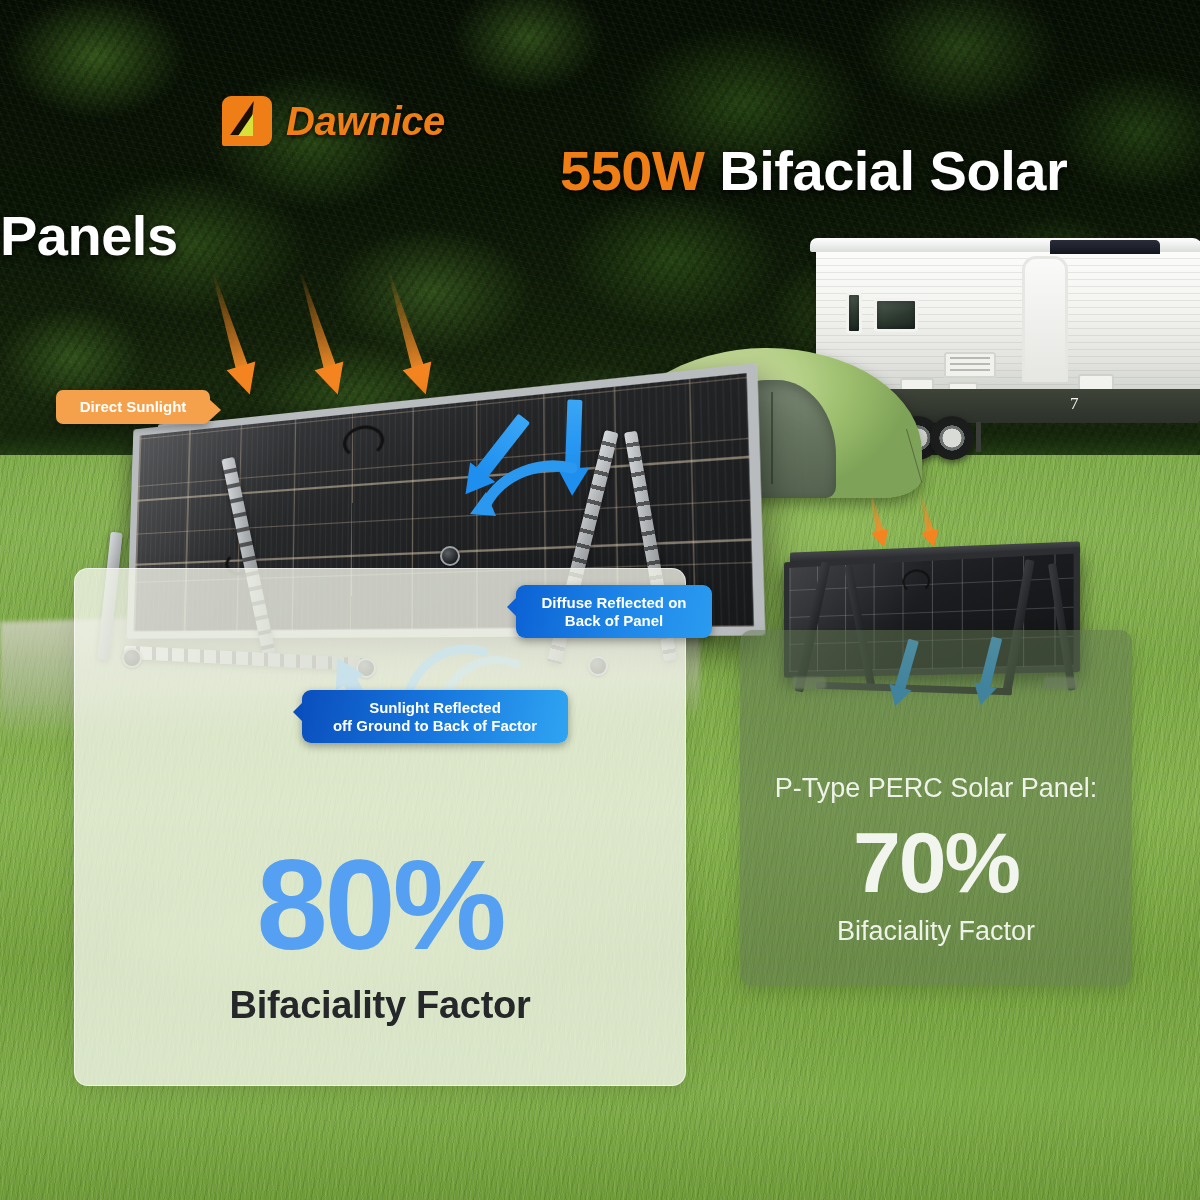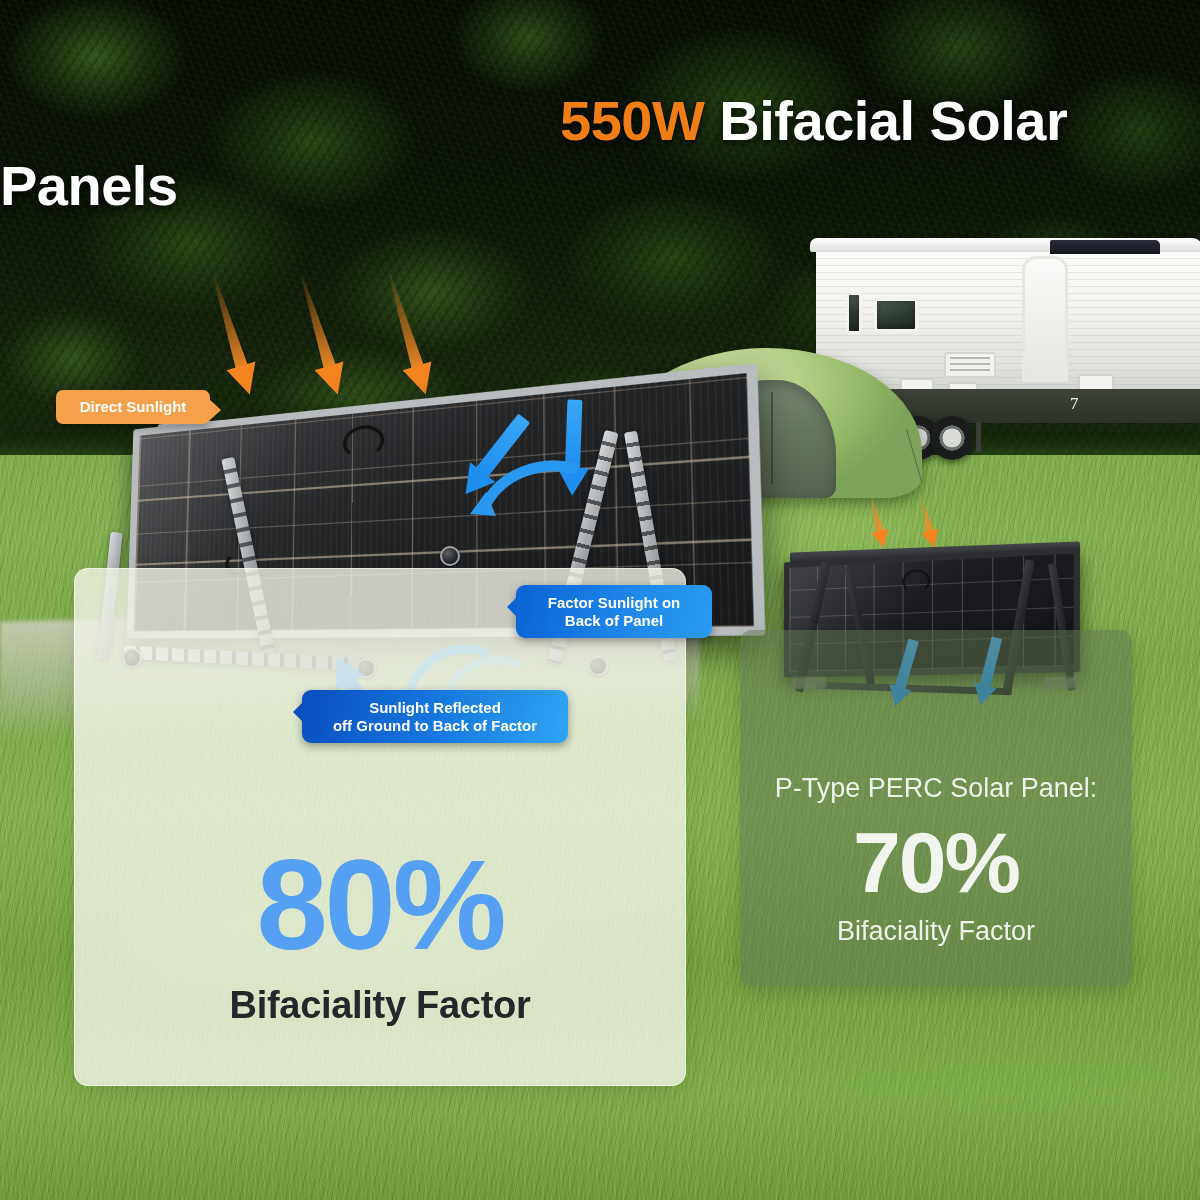--- a/index.html
+++ b/index.html
@@ -574,31 +574,35 @@
   <div class="barrow" style="left:905px;top:690px;transform:rotate(196deg) scale(.72);">
     <div class="bshaft"></div>
       <div class="bhead"></div>
   </div>
   <div class="barrow" style="left:990px;top:688px;transform:rotate(194deg) scale(.72);">
     <div class="bshaft"></div>
       <div class="bhead"></div>
   </div>
 
   <div class="header">
+    <div class="brand-row">
+      <div class="logo-mark"></div>
+      <div class="brand-name">Dawnice</div>
+    </div>
     <div class="title-line1">
       <span class="watt">550W</span>
       <span>Bifacial Solar</span>
     </div>
     <div class="title-line2">Panels</div>
   </div>
 
   <div class="badge badge-orange">Direct Sunlight</div>
 
   <div class="badge badge-blue-a">
-    <div>Factor Sunlight on</div>
+    <div>Diffuse Reflected on</div>
     <div>Back of Panel</div>
   </div>
 
   <div class="badge badge-blue-b">
     <div>Sunlight Reflected</div>
     <div>off Ground to Back of Factor</div>
   </div>
 
   <div class="card-left">
     <div class="ct-pct">80%</div>

